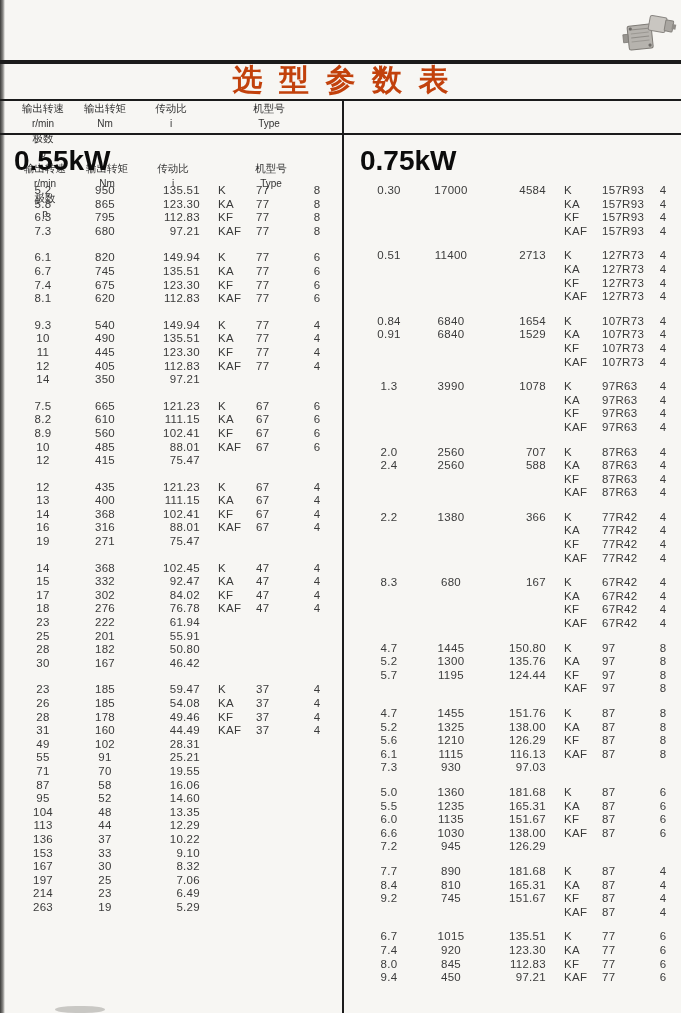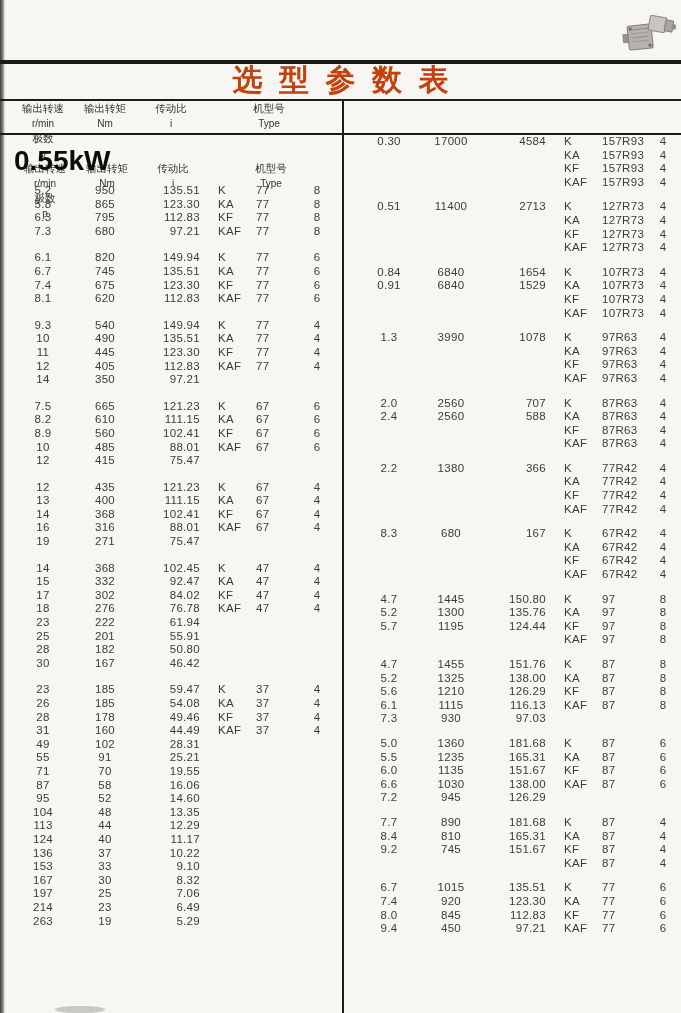--- a/index.html
+++ b/index.html
@@ -475,28 +475,20 @@
             </div>
             <div class="row">
               <span class="c1">113</span>
               <span class="c2">44</span>
               <span class="c3">12.29</span>
               <span class="c4"></span>
               <span class="c5"></span>
               <span class="c6"></span>
             </div>
             <div class="row">
-              <span class="c1">124</span>
-              <span class="c2">40</span>
-              <span class="c3">11.17</span>
-              <span class="c4"></span>
-              <span class="c5"></span>
-              <span class="c6"></span>
-            </div>
-            <div class="row">
               <span class="c1">136</span>
               <span class="c2">37</span>
               <span class="c3">10.22</span>
               <span class="c4"></span>
               <span class="c5"></span>
               <span class="c6"></span>
             </div>
             <div class="row">
               <span class="c1">153</span>
               <span class="c2">33</span>
@@ -534,20 +526,21 @@
               <span class="c2">19</span>
               <span class="c3">5.29</span>
               <span class="c4"></span>
               <span class="c5"></span>
               <span class="c6"></span>
             </div>
           </div>
         </div>
     </div>
     <div class="col col-right">
+      <div class="kw">0.75kW</div>
       <div class="groups" id="groups-right">
           <div class="group">
             <div class="row">
               <span class="c1">0.30</span>
               <span class="c2">17000</span>
               <span class="c3">4584</span>
               <span class="c4">K</span>
               <span class="c5">157R93</span>
               <span class="c6">4</span>
             </div>

